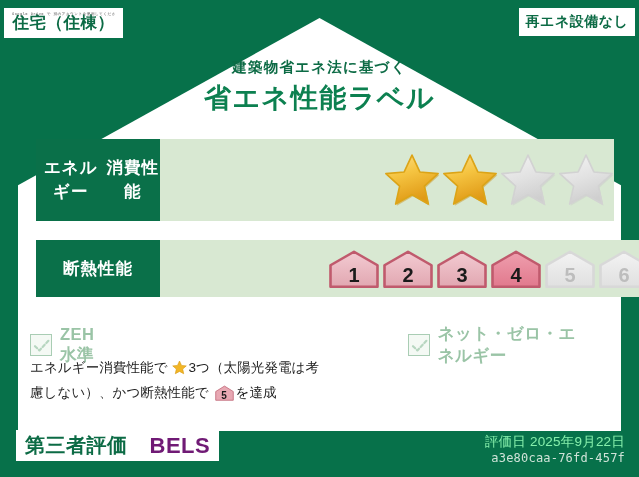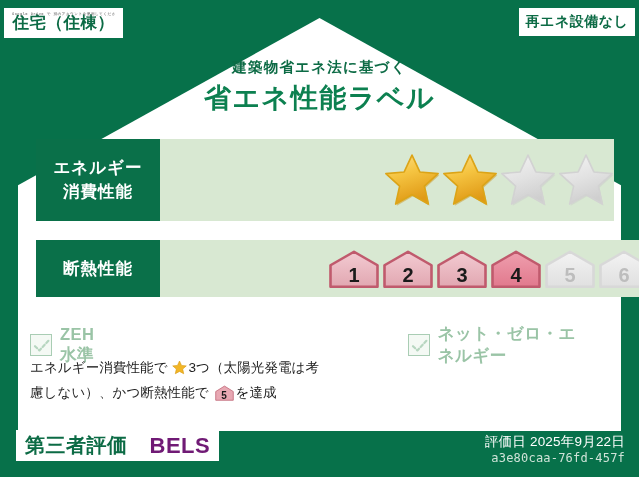--- a/index.html
+++ b/index.html
@@ -41,21 +41,21 @@
     position:absolute;left:0;right:0;top:80px;text-align:center;
     color:#0c8050;font-size:27px;font-weight:bold;letter-spacing:1.5px;
   }
 
   
   .row{position:absolute;display:flex;align-items:stretch;}
   .row-energy{left:36px;top:139px;width:567px;height:82px;}
   .row-insul{left:36px;top:240px;width:567px;height:57px;}
   .row-label{
     width:124px;background:#0a7049;color:#fff;font-weight:bold;
-    display:flex;flex-direction:column;align-items:center;justify-content:center;
+    display:flex;align-items:center;justify-content:center;
     font-size:16.5px;line-height:1.45;letter-spacing:1px;text-align:center;
     flex:0 0 124px;
   }
   .row-label.two span{display:block;}
   .row-body{
     flex:1;background:#d8e8d2;display:flex;align-items:center;
     padding-left:10px;box-sizing:border-box;
   }
 
   
@@ -104,21 +104,21 @@
   .bels{
     position:absolute;left:16px;bottom:16px;height:31px;background:#fff;
     display:flex;align-items:center;padding:0 9px;box-sizing:border-box;
   }
   .bels .jp{color:#0c6b45;font-size:20px;font-weight:bold;letter-spacing:.5px;}
   .bels .en{color:#701a75;font-size:22px;font-weight:bold;letter-spacing:.5px;margin-left:22px;}
   .proj{
     position:absolute;left:216px;bottom:19px;color:#fff;font-size:15.5px;letter-spacing:.2px;
   }
   .evaldate{
-    position:absolute;right:14px;bottom:26px;color:#ffffff;font-size:13.5px;letter-spacing:.2px;
+    position:absolute;right:14px;bottom:26px;color:#86efac;font-size:13.5px;letter-spacing:.2px;
   }
   .evalid{
     position:absolute;right:14px;bottom:12px;color:#cfe3d8;font-size:12px;
     font-family:"DejaVu Sans Mono",monospace;letter-spacing:.2px;
   }
 </style>
 </head>
 <body>
 
 <div id="root">

